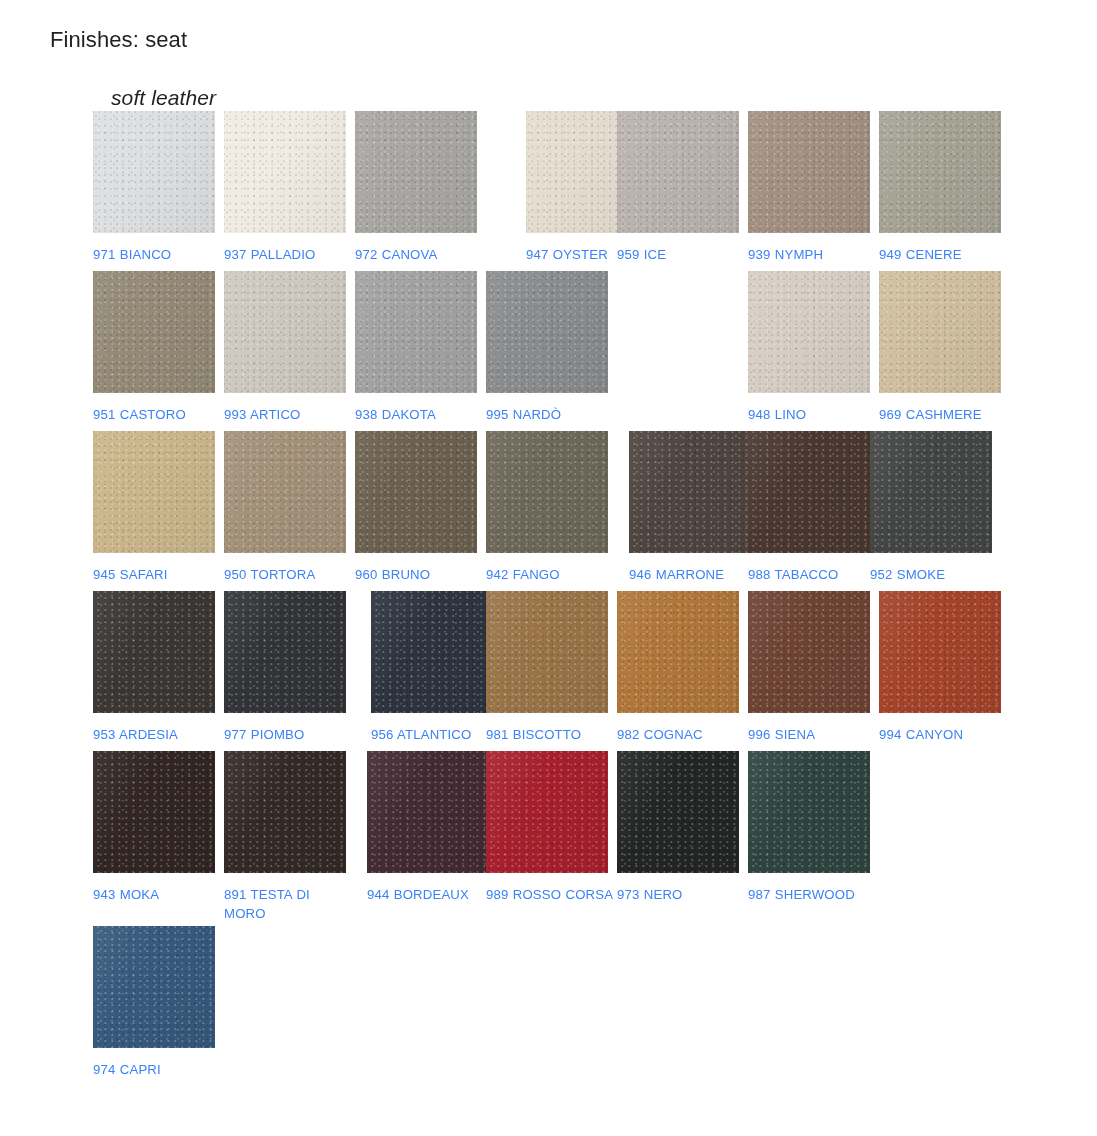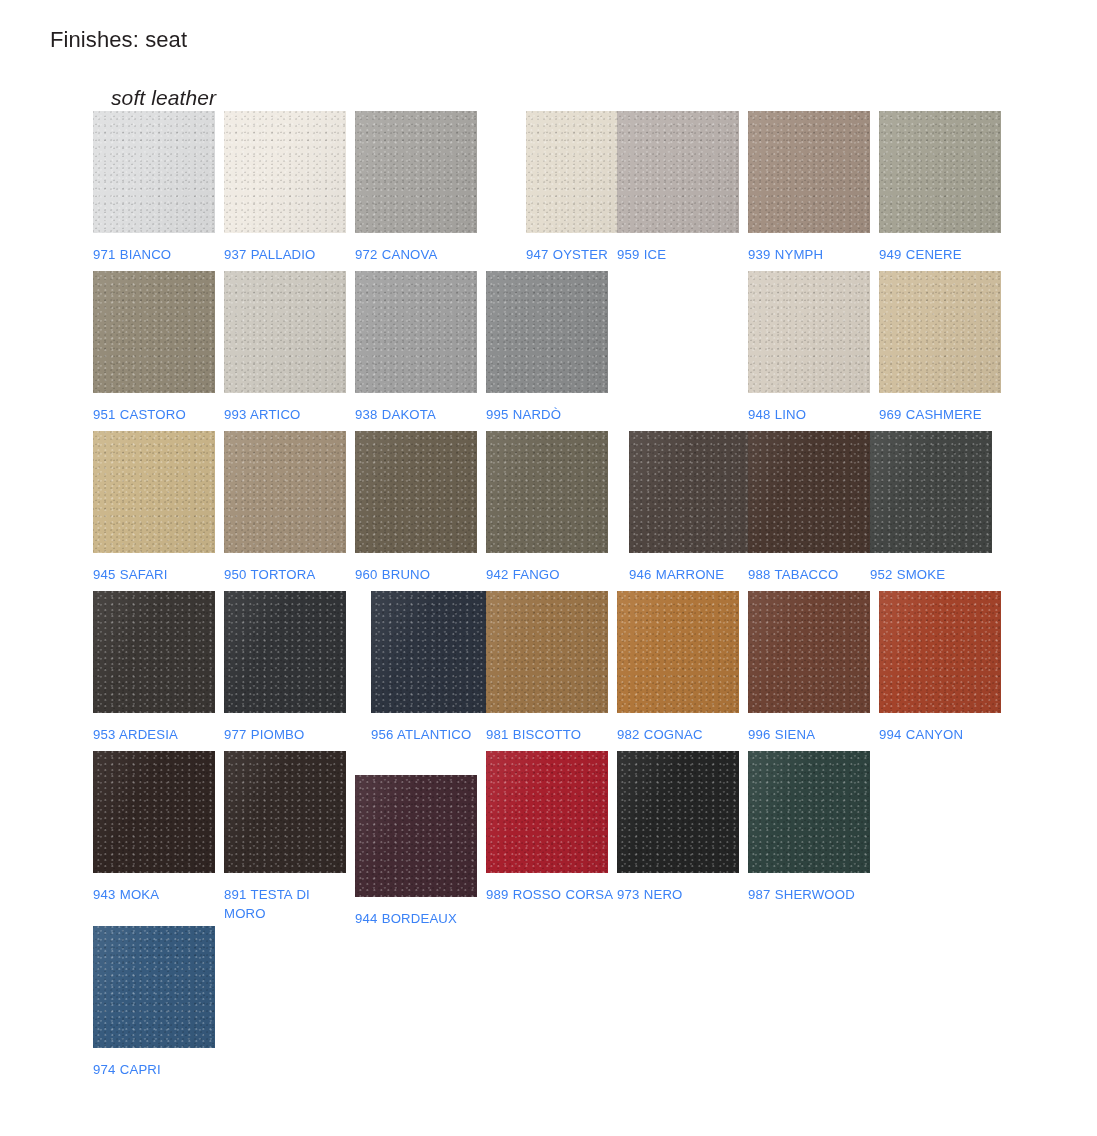--- a/index.html
+++ b/index.html
@@ -327,21 +327,21 @@
           </div>
           <div class="swatch-label">943 MOKA</div>
         </div>
         <div class="swatch-cell" style="left: 131px;">
           <div class="swatch-chip" style="background-color: rgb(51, 42, 39);">
             <span class="grain"></span>
             <span class="sheen"></span>
           </div>
           <div class="swatch-label">891 TESTA DI MORO</div>
         </div>
-        <div class="swatch-cell" style="left: 262px; margin-top: 24px;">
+        <div class="swatch-cell" style="left: 274px;">
           <div class="swatch-chip" style="background-color: rgb(68, 42, 51);">
             <span class="grain"></span>
             <span class="sheen"></span>
           </div>
           <div class="swatch-label">944 BORDEAUX</div>
         </div>
         <div class="swatch-cell" style="left: 393px;">
           <div class="swatch-chip" style="background-color: rgb(168, 31, 45);">
             <span class="grain"></span>
             <span class="sheen"></span>

